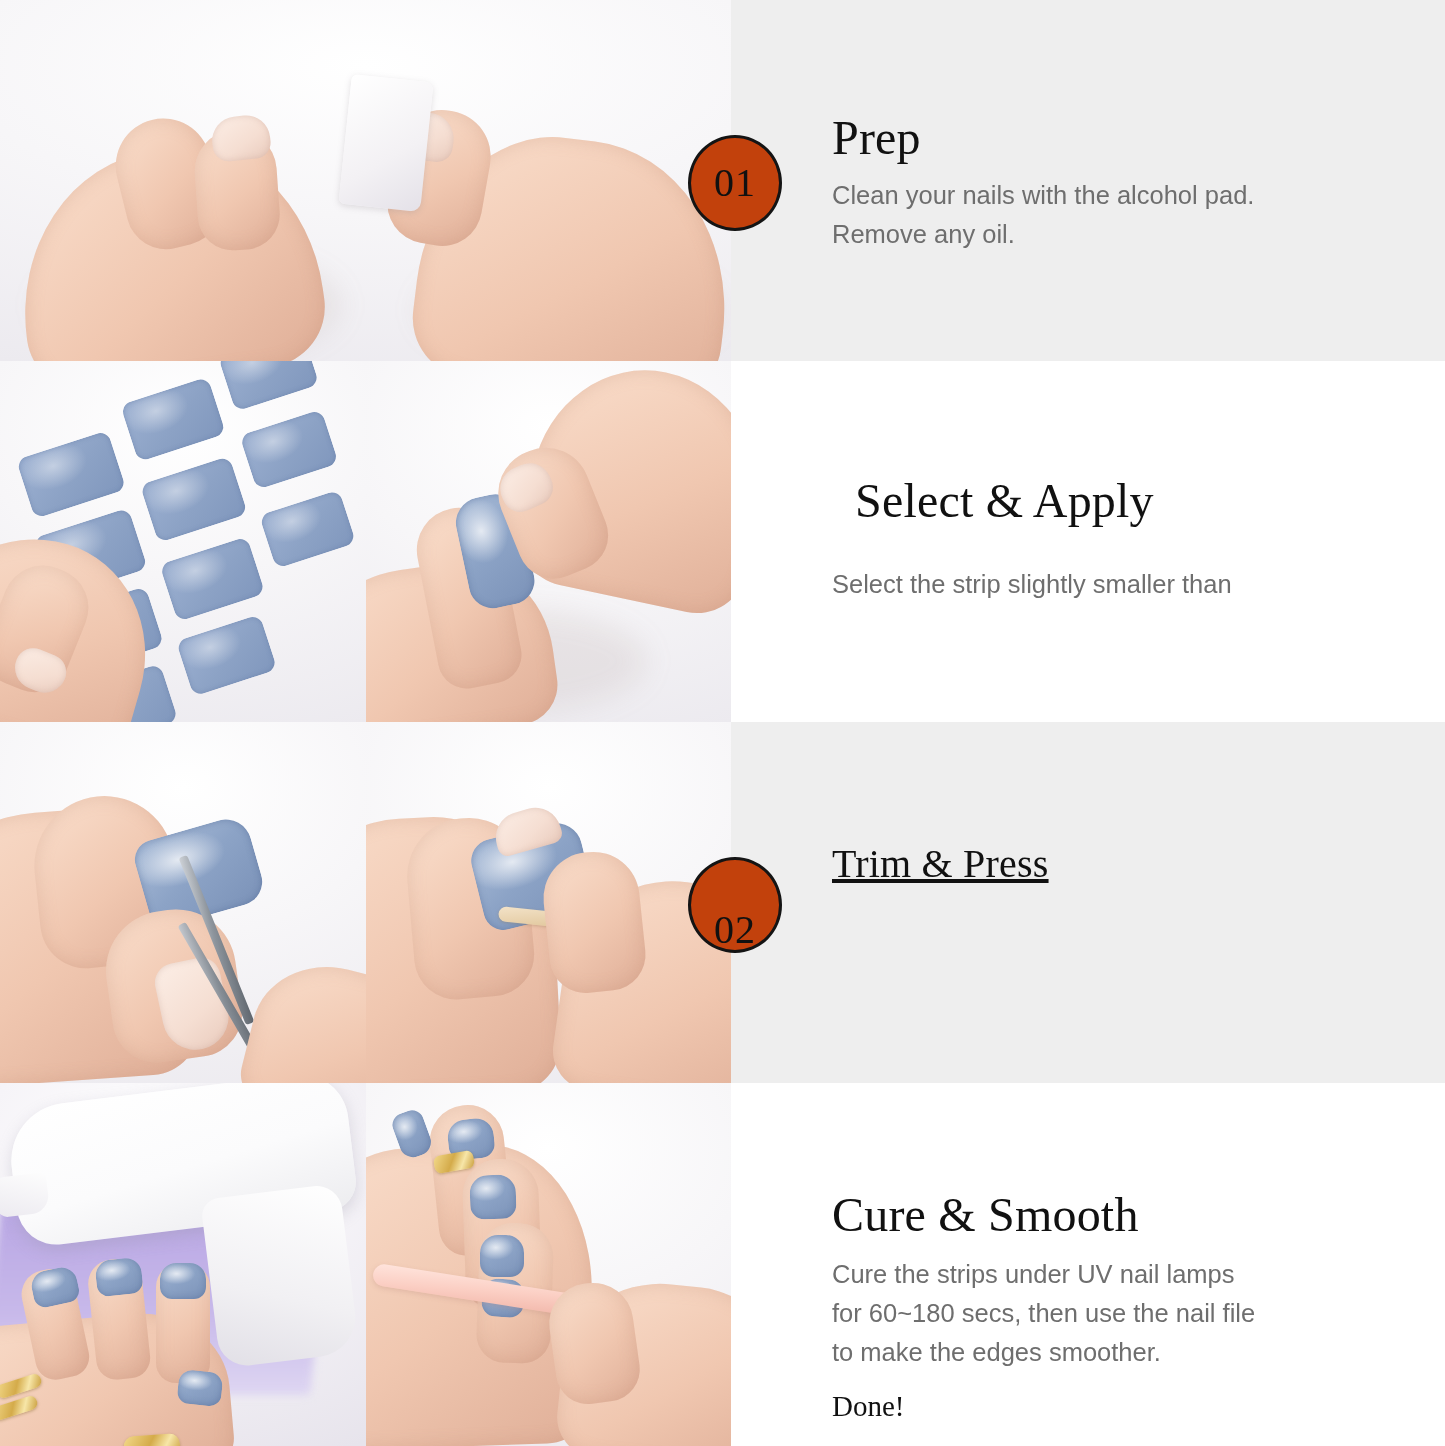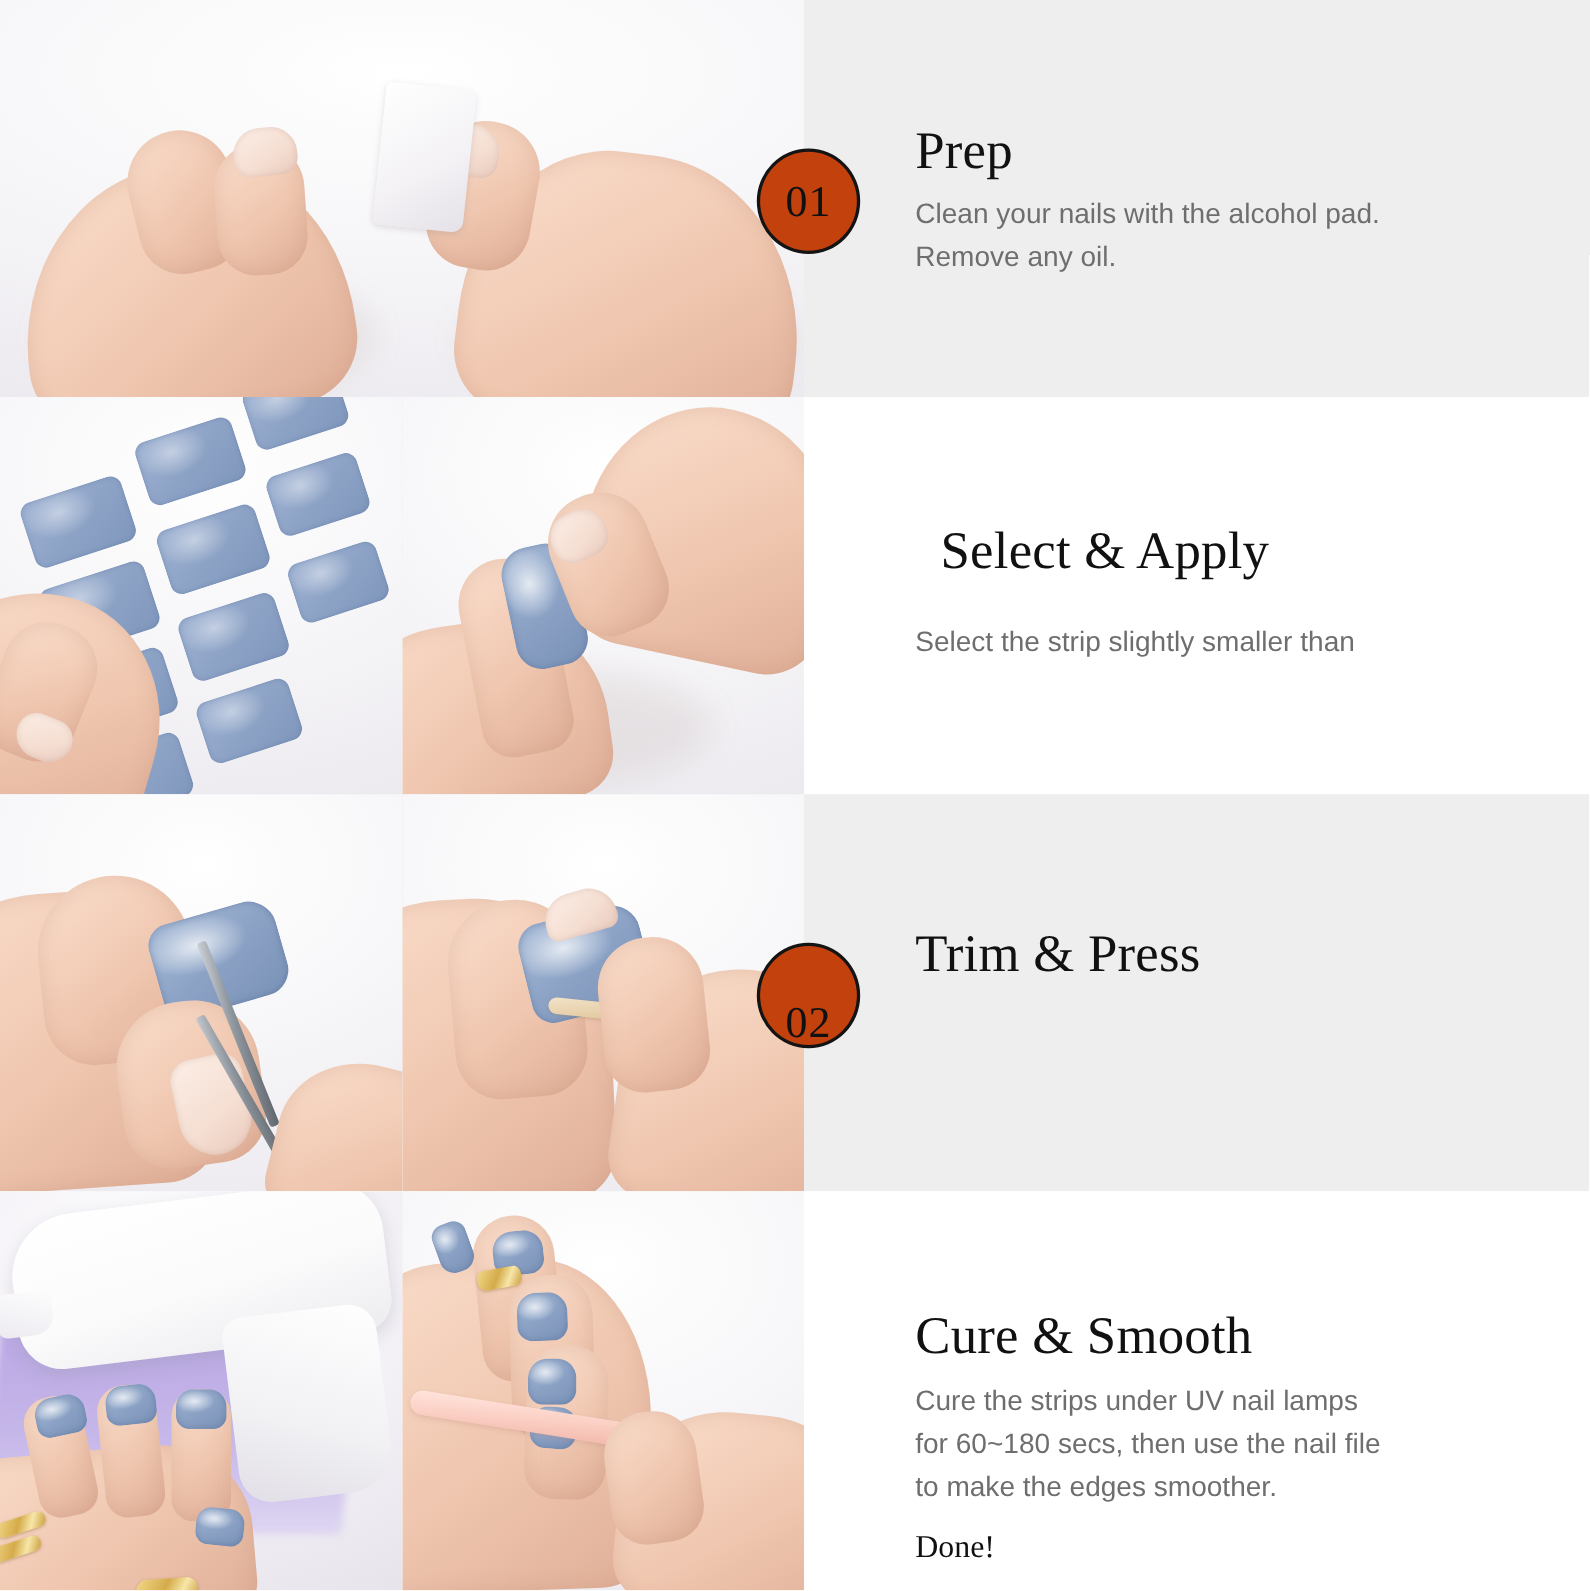--- a/index.html
+++ b/index.html
@@ -286,21 +286,21 @@
 
         <div class="tool" style="left:132px; top:196px; width:230px; height:15px; background:linear-gradient(170deg,#f3e3c9 0%,#e2c89e 45%,#caa878 100%); border-radius:8px; transform:rotate(6deg); box-shadow:0 1px 3px rgba(150,120,80,0.35);"></div>
 
         <div class="hand" style="left:196px; top:160px; width:230px; height:220px; border-radius:110px 100px 40px 40px / 110px 110px 40px 40px; transform:rotate(8deg);"></div>
         <div class="knuckle" style="left:180px; top:130px; width:96px; height:140px; border-radius:46px 46px 36px 36px; transform:rotate(-6deg);"></div>
       </div>
     </div>
 
     <div class="text-col">
 
-      <div class="step-head" style="top:118px; font-size:48px;">Trim &amp; Press</div>
+      <div class="step-head" style="top:118px; font-size:40px;text-decoration:underline;">Trim &amp; Press</div>
     </div>
   </div>
 
   <div class="step-row row-white" id="row-4">
     <div class="row-bg"></div>
 
     <div class="photo-col">
 
       <div class="photo half">
         <div class="backdrop lilac"></div>

